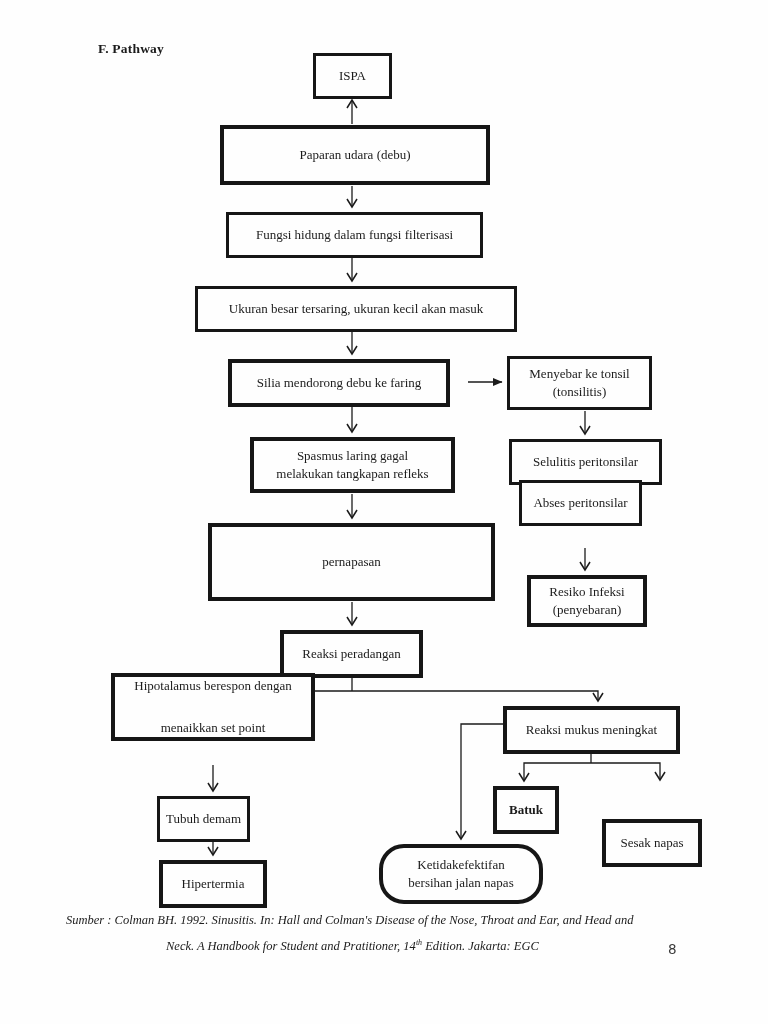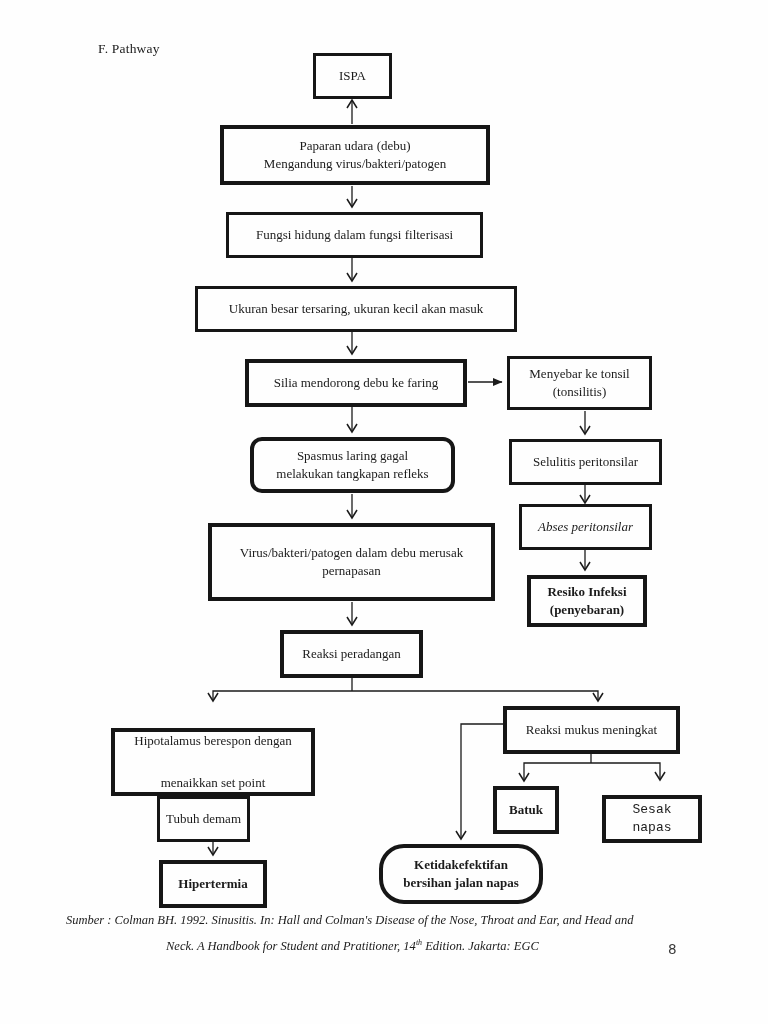--- a/index.html
+++ b/index.html
@@ -11,40 +11,40 @@
   .page {
     position: relative;
     width: 768px;
     height: 1024px;
     background: #fefefe;
     overflow: hidden;
     color: #1b1b1b;
   }
   .heading {
     position: absolute;
-    font-weight: normal;
+    font-weight: bold;
     font-size: 13.5px;
     letter-spacing: 0.2px;
   }
   .node {
     position: absolute;
     box-sizing: border-box;
     border-style: solid;
     border-color: #161616;
     background: #fefefe;
     display: flex;
     flex-direction: column;
     align-items: center;
     justify-content: center;
     text-align: center;
     font-size: 13px;
     line-height: 1.42;
     padding: 20px 4px;
   }
-  .node.bold { font-weight: bold; }
+  .node.bold { font-weight: normal; }
   svg.connectors {
     position: absolute;
     left: 0; top: 0;
     width: 768px; height: 1024px;
     pointer-events: none;
   }
   .citation {
     position: absolute;
     font-style: italic;
     font-size: 12.5px;
@@ -98,70 +98,68 @@
         <polyline points="503,724 461,724 461,839" marker-end="url(#m-chevron)"></polyline>
       </g>
   </svg>
 
   <div id="diagram-layer">
       <div class="node" style="left: 313px; top: 53px; width: 79px; height: 40px; border-width: 3px;">
         <div>ISPA</div>
       </div>
       <div class="node" style="left: 220px; top: 125px; width: 270px; height: 60px; border-width: 4px;">
         <div>Paparan udara (debu)</div>
-        <div>Mengandung virus/bakteri/patogen</div>
       </div>
       <div class="node" style="left: 226px; top: 212px; width: 257px; height: 40px; border-width: 3px;">
         <div>Fungsi hidung dalam fungsi filterisasi</div>
       </div>
       <div class="node" style="left: 195px; top: 286px; width: 322px; height: 41px; border-width: 3px;">
         <div>Ukuran besar tersaring, ukuran kecil akan masuk</div>
       </div>
-      <div class="node" style="left: 245px; top: 359px; width: 222px; height: 43px; border-width: 4px;">
+      <div class="node" style="left: 228px; top: 359px; width: 222px; height: 43px; border-width: 4px;">
         <div>Silia mendorong debu ke faring</div>
       </div>
       <div class="node" style="left: 507px; top: 356px; width: 145px; height: 54px; border-width: 3px;">
         <div>Menyebar ke tonsil</div>
         <div>(tonsilitis)</div>
       </div>
-      <div class="node" style="left: 250px; top: 437px; width: 205px; height: 56px; border-width: 4px; border-radius: 12px;">
+      <div class="node" style="left: 250px; top: 437px; width: 205px; height: 56px; border-width: 4px;">
         <div>Spasmus laring gagal</div>
         <div>melakukan tangkapan refleks</div>
       </div>
       <div class="node" style="left: 509px; top: 439px; width: 153px; height: 38px; border-width: 3px;">
         <div>Selulitis peritonsilar</div>
       </div>
-      <div class="node" style="left: 519px; top: 504px; width: 133px; height: 39px; border-width: 3px; font-style: italic;">
+      <div class="node" style="left: 519px; top: 480px; width: 123px; height: 39px; border-width: 3px;">
         <div>Abses peritonsilar</div>
       </div>
       <div class="node bold" style="left: 527px; top: 575px; width: 120px; height: 52px; border-width: 4px;">
         <div>Resiko Infeksi</div>
         <div>(penyebaran)</div>
       </div>
       <div class="node" style="left: 208px; top: 523px; width: 287px; height: 78px; border-width: 4px;">
-        <div>Virus/bakteri/patogen dalam debu merusak</div>
         <div>pernapasan</div>
       </div>
       <div class="node" style="left: 280px; top: 630px; width: 143px; height: 38px; border-width: 4px;">
         <div>Reaksi peradangan</div>
       </div>
-      <div class="node" style="left: 111px; top: 728px; width: 204px; height: 68px; border-width: 4px; gap: 23px;">
+      <div class="node" style="left: 111px; top: 673px; width: 204px; height: 68px; border-width: 4px; gap: 23px;">
         <div>Hipotalamus berespon dengan</div>
         <div>menaikkan set point</div>
       </div>
       <div class="node" style="left: 503px; top: 706px; width: 177px; height: 39px; border-width: 4px;">
         <div>Reaksi mukus meningkat</div>
       </div>
       <div class="node" style="left: 157px; top: 796px; width: 93px; height: 36px; border-width: 3px;">
         <div>Tubuh demam</div>
       </div>
       <div class="node" style="left: 493px; top: 786px; width: 66px; height: 39px; border-width: 4px; font-weight: bold;">
         <div>Batuk</div>
       </div>
-      <div class="node" style="left: 602px; top: 795px; width: 100px; height: 21px; border-width: 4px; font-family: Liberation Mono, monospace;">
+      <div class="node" style="left: 602px; top: 819px; width: 100px; height: 21px; border-width: 4px;">
         <div>Sesak napas</div>
       </div>
       <div class="node bold" style="left: 159px; top: 860px; width: 108px; height: 38px; border-width: 4px;">
         <div>Hipertermia</div>
       </div>
       <div class="node bold" style="left: 379px; top: 844px; width: 164px; height: 60px; border-width: 4px; border-radius: 25px;">
         <div>Ketidakefektifan</div>
         <div>bersihan jalan napas</div>
       </div>
     </div>

